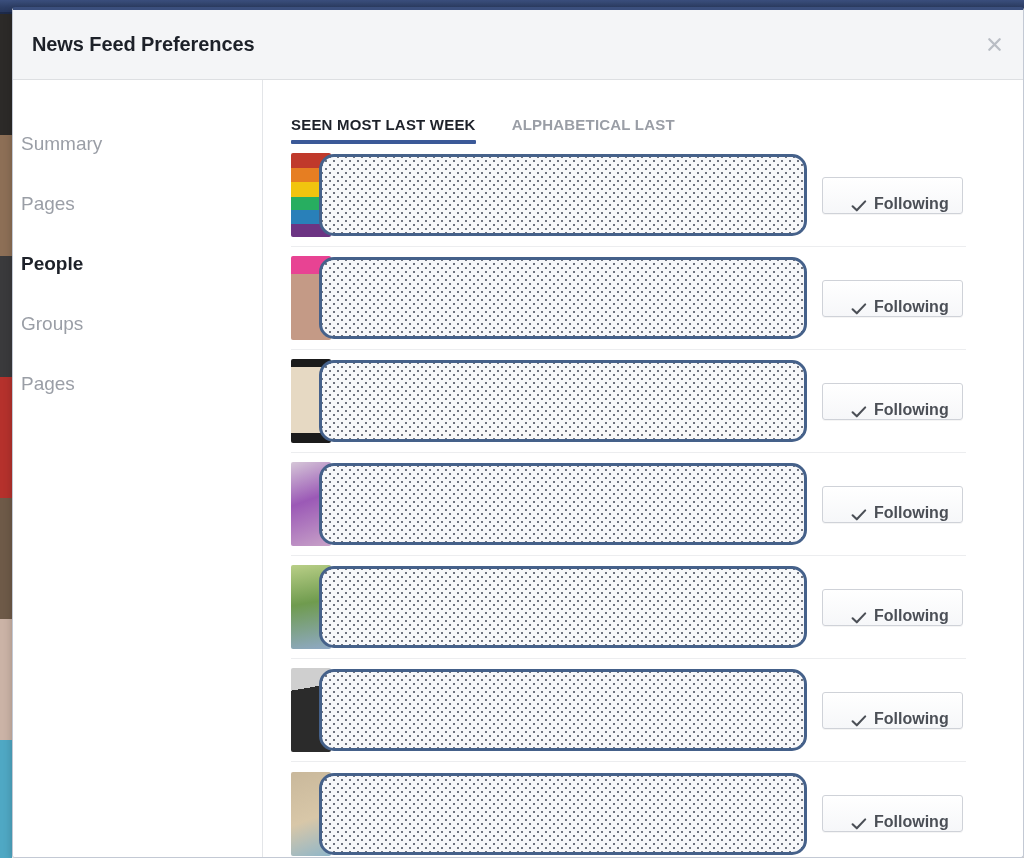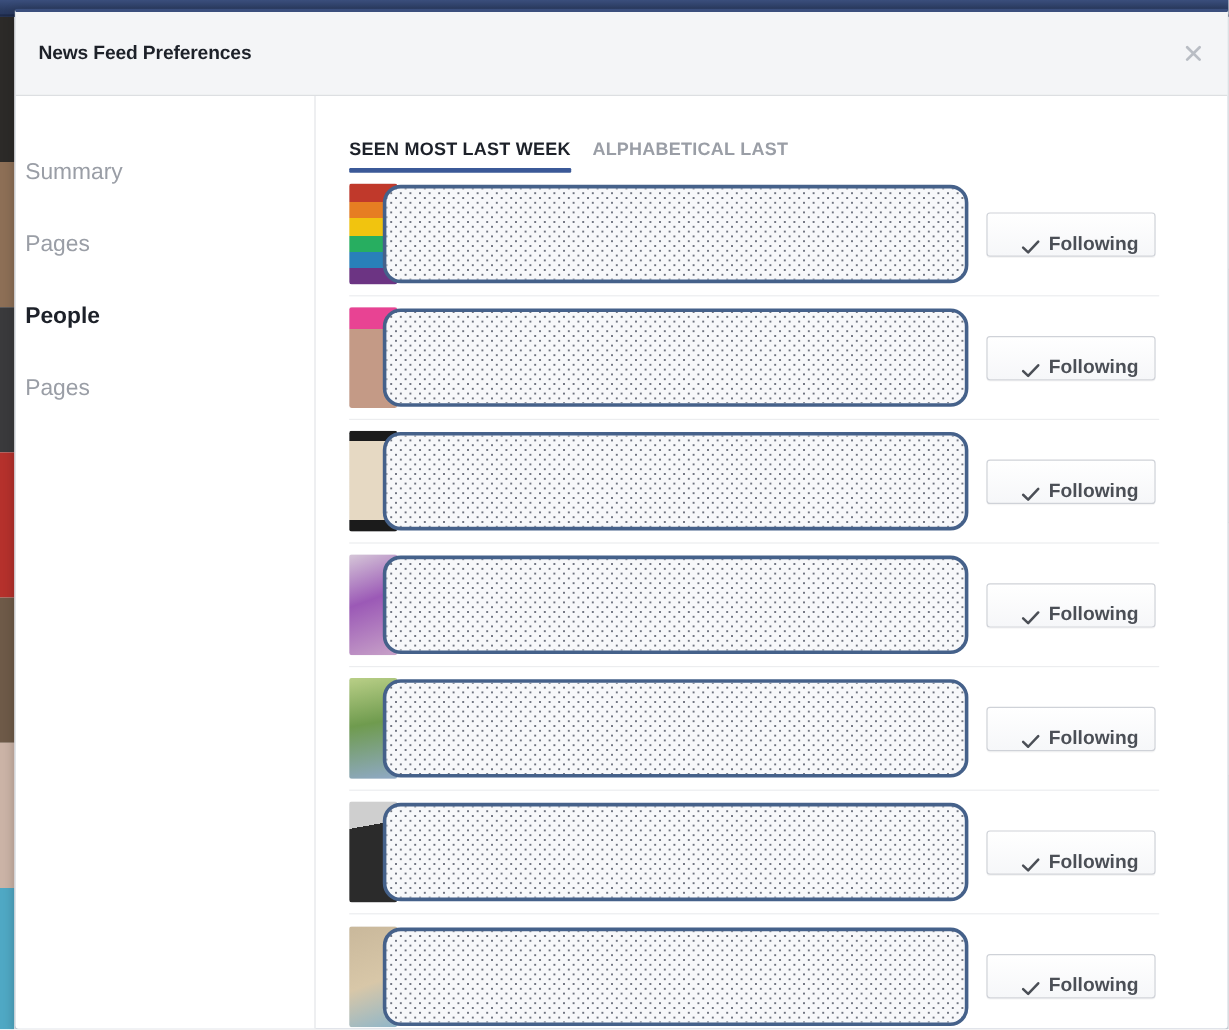--- a/index.html
+++ b/index.html
@@ -56,21 +56,21 @@
   
   #modal-header {
     position: relative;
     height: 70px;
     background: #f4f5f7;
     border-bottom: 1px solid #dddfe2;
     display: flex; align-items: center;
   }
   #modal-title {
     margin-left: 19px;
-    font-size: 16px;
+    font-size: 20px;
     font-weight: bold;
     color: #1d2129;
     letter-spacing: -.1px;
   }
   #modal-close {
     position: absolute;
     right: 16px; top: 50%;
     transform: translateY(-50%);
     width: 26px; height: 26px;
     display: flex; align-items: center; justify-content: center;
@@ -107,21 +107,21 @@
   
   #content {
     flex: 1 1 auto;
     padding: 0 0 0 28px;
     min-width: 0;
     overflow: hidden;
   }
   #tabs {
     display: flex;
     align-items: flex-end;
-    gap: 18px;
+    gap: 36px;
     height: 64px;
     padding-top: 30px;
   }
   .tab {
     position: relative;
     font-size: 15px;
     font-weight: bold;
     letter-spacing: .2px;
     color: #9a9ea6;
     padding-bottom: 11px;
@@ -236,20 +236,23 @@
           <div class="nav-item">
             <span>Summary</span>
           </div>
           <div class="nav-item">
             <span>Pages</span>
           </div>
           <div class="nav-item active">
             <span>People</span>
           </div>
           <div class="nav-item">
+            <span>Groups</span>
+          </div>
+          <div class="nav-item">
             <span>Pages</span>
           </div>
         </nav>
 
       <section id="content">
         <div id="tabs">
             <div class="tab active">SEEN MOST LAST WEEK</div>
             <div class="tab">ALPHABETICAL LAST</div>
           </div>
         <div id="people-list">

